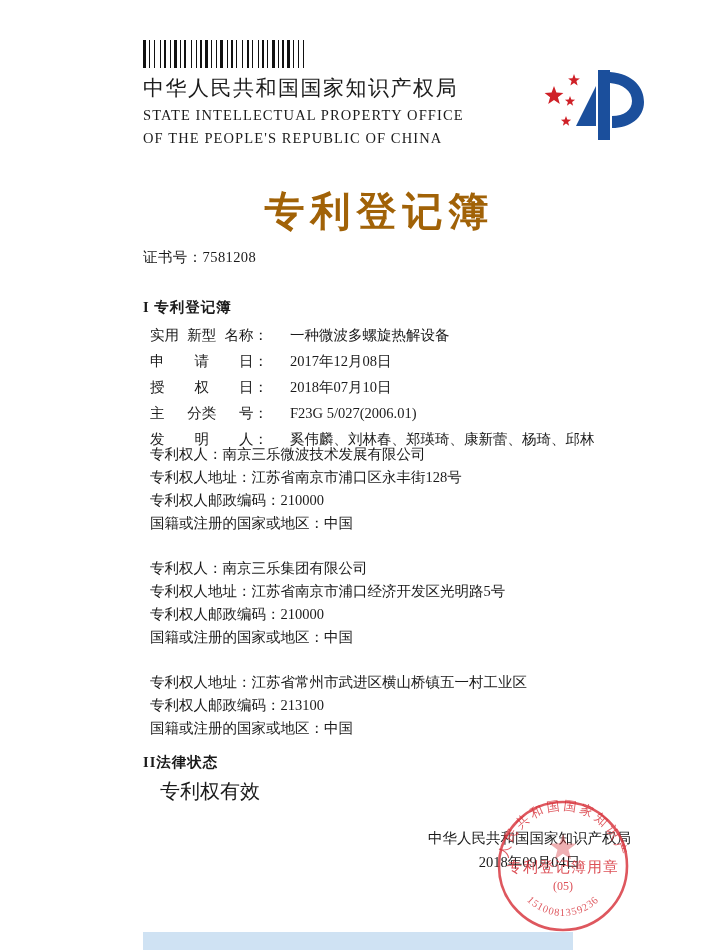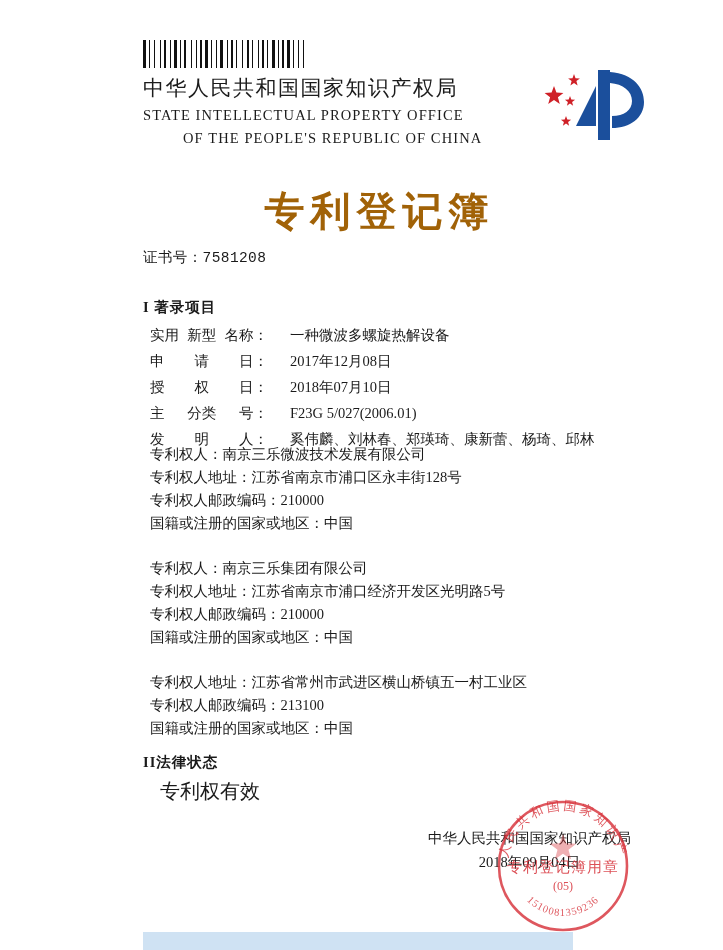--- a/index.html
+++ b/index.html
@@ -55,21 +55,21 @@
     white-space: nowrap;
   }
   .header-en1, .header-en2 {
     font-family: "Liberation Serif", serif;
     font-size: 14.5px;
     letter-spacing: 1.1px;
     color: #1b1b1b;
     margin-top: 5px;
     white-space: nowrap;
   }
-  .header-en2 { margin-top: 6px; margin-left: 40px; }
+  .header-en2 { margin-top: 6px; }
 
   
   .logo {
     position: absolute;
     left: 540px;
     top: 66px;
     width: 110px;
     height: 78px;
   }
 
@@ -93,21 +93,21 @@
     position: absolute;
     top: 248px;
     left: 143px;
     width: 480px;
     display: flex;
     justify-content: space-between;
     font-size: 14.5px;
     letter-spacing: 0.4px;
   }
   .row-nos .patent-no { white-space: nowrap; }
-  .row-nos .cert-no { white-space: nowrap; font-family: Liberation Mono, monospace; }
+  .row-nos .cert-no { white-space: nowrap; }
 
   
   .section-heading {
     position: absolute;
     left: 143px;
     font-size: 14.5px;
     font-weight: 700;
     letter-spacing: 1px;
   }
   #sec1 { top: 298px; }
@@ -278,21 +278,21 @@
       <path d="M26 50 l1.3 3.6 3.8.2 -3 2.3 1 3.7 -3.1-2.2 -3.1 2.2 1-3.7 -3-2.3 3.8-.2z" fill="#cf2027"></path>
     </svg>
   </div>
 
   <div class="doc-title">专利登记簿</div>
 
   <div class="row-nos">
     <span class="cert-no">证书号：7581208</span>
   </div>
 
-  <div class="section-heading" id="sec1">I 著录项目</div>
+  <div class="section-heading" id="sec1">I 专利登记簿</div>
 
   <div class="biblio">
     <div class="biblio-row">
       <span class="biblio-label">
         <span class="ch">实用</span>
           <span class="ch">新型</span>
           <span class="ch">名称：</span>
       </span>
       <span class="biblio-value">一种微波多螺旋热解设备</span>
     </div>

